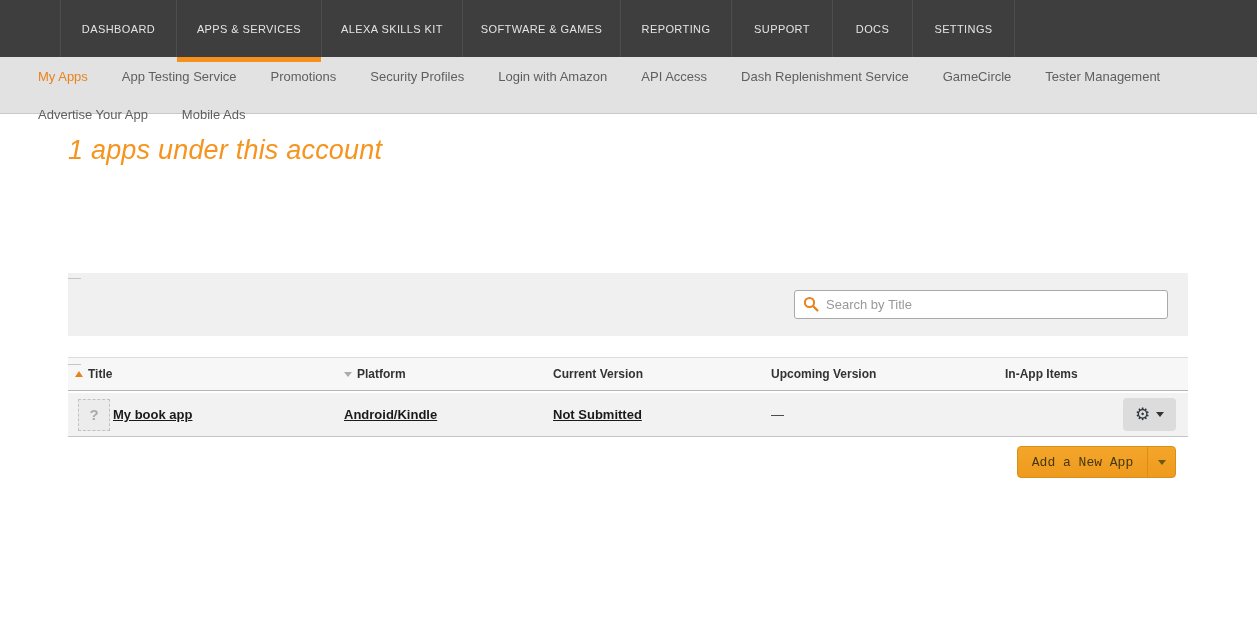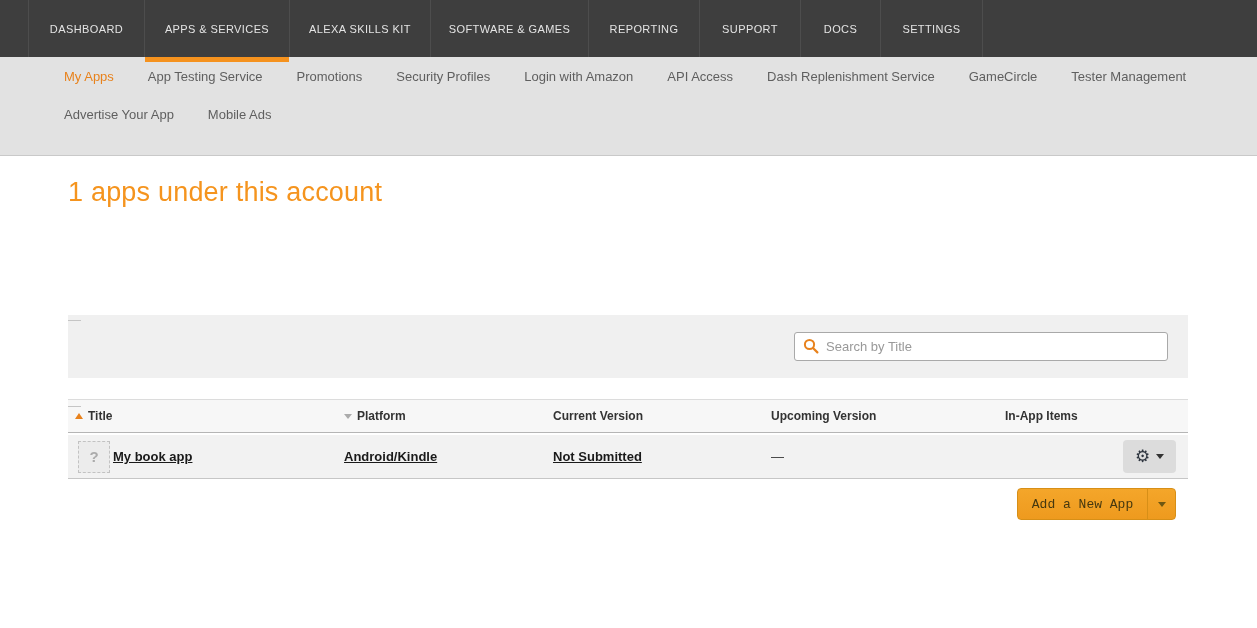--- a/index.html
+++ b/index.html
@@ -11,20 +11,21 @@
     position: relative;
   }
 
   
   .topnav {
     height: 57px;
     background: #3e3e3e;
     display: flex;
     position: relative;
     z-index: 10;
+    padding-left: 32px;
   }
   .nav-spacer { width: 28px; }
   .nav-tab {
     display: flex;
     align-items: center;
     justify-content: center;
     border-left: 1px solid #4d4d4d;
     color: #e4e4e4;
     font-size: 11px;
     letter-spacing: 0.4px;
@@ -39,22 +40,22 @@
     bottom: -5px;
     height: 5px;
     background: #f5921e;
   }
   .nav-filler { flex: 1; border-left: 1px solid #4d4d4d; }
 
   
   .subnav {
     background: #e2e2e2;
     border-bottom: 1px solid #c9c9c9;
-    height: 99px;
-    padding-left: 64px;
+    height: 57px;
+    padding-left: 38px;
   }
   .subnav-row {
     height: 38px;
     display: flex;
     align-items: center;
     gap: 34px;
   }
   .subnav-link {
     font-size: 13px;
     color: #5f5f5f;
@@ -68,20 +69,21 @@
   .main { position: relative; height: 494px; }
 
   .page-heading {
     position: absolute;
     left: 68px;
     top: 21px;
     font-size: 27px;
     font-weight: normal;
     color: #f5941e;
     letter-spacing: 0.2px;
+    font-style: italic;
   }
 
   
   .search-panel {
     position: absolute;
     left: 68px;
     top: 159px;
     width: 1120px;
     height: 63px;
     background: #f0f0f0;

